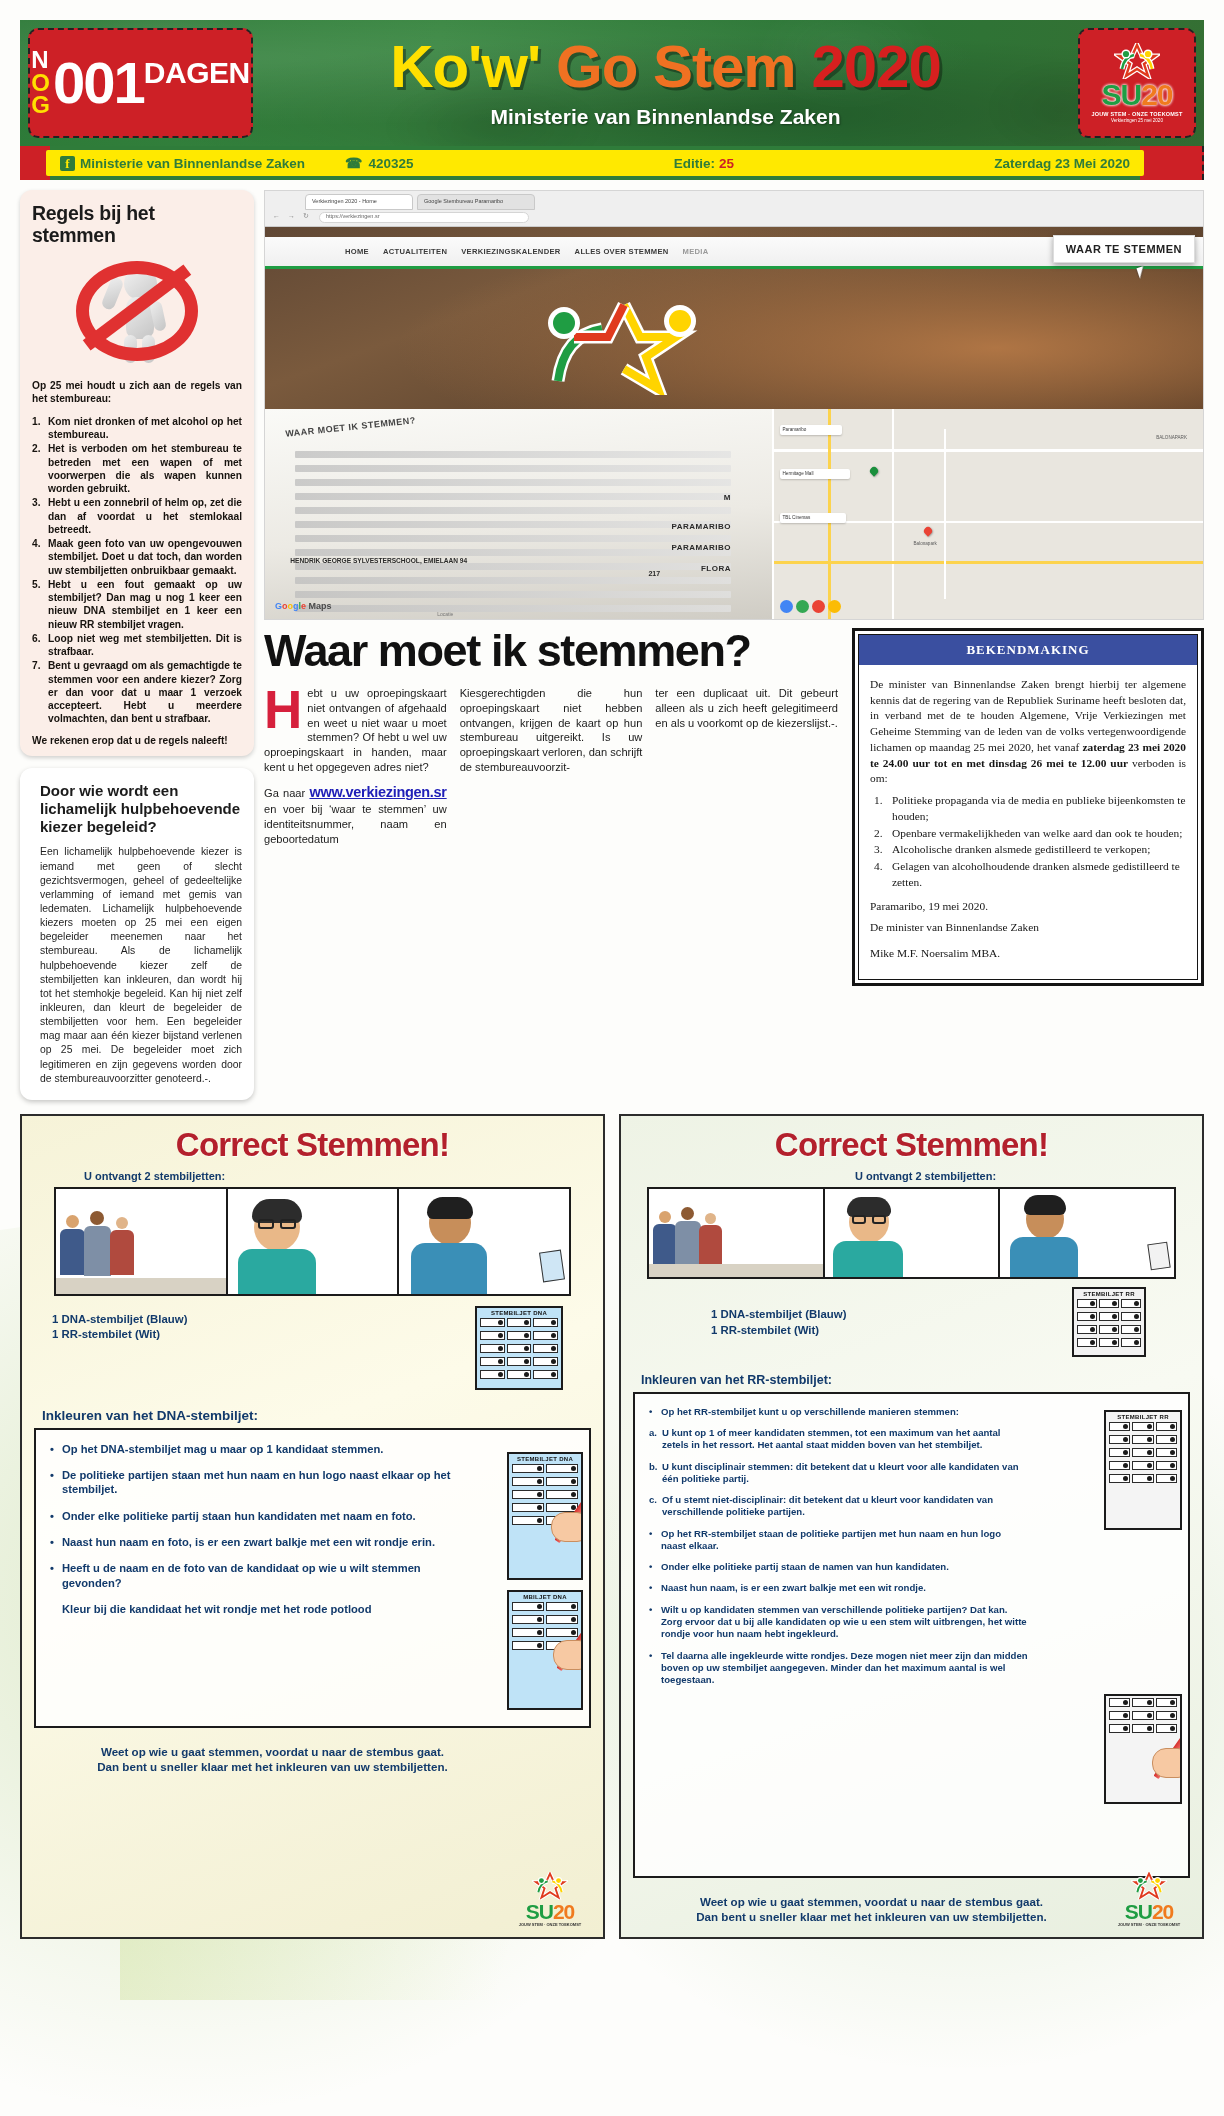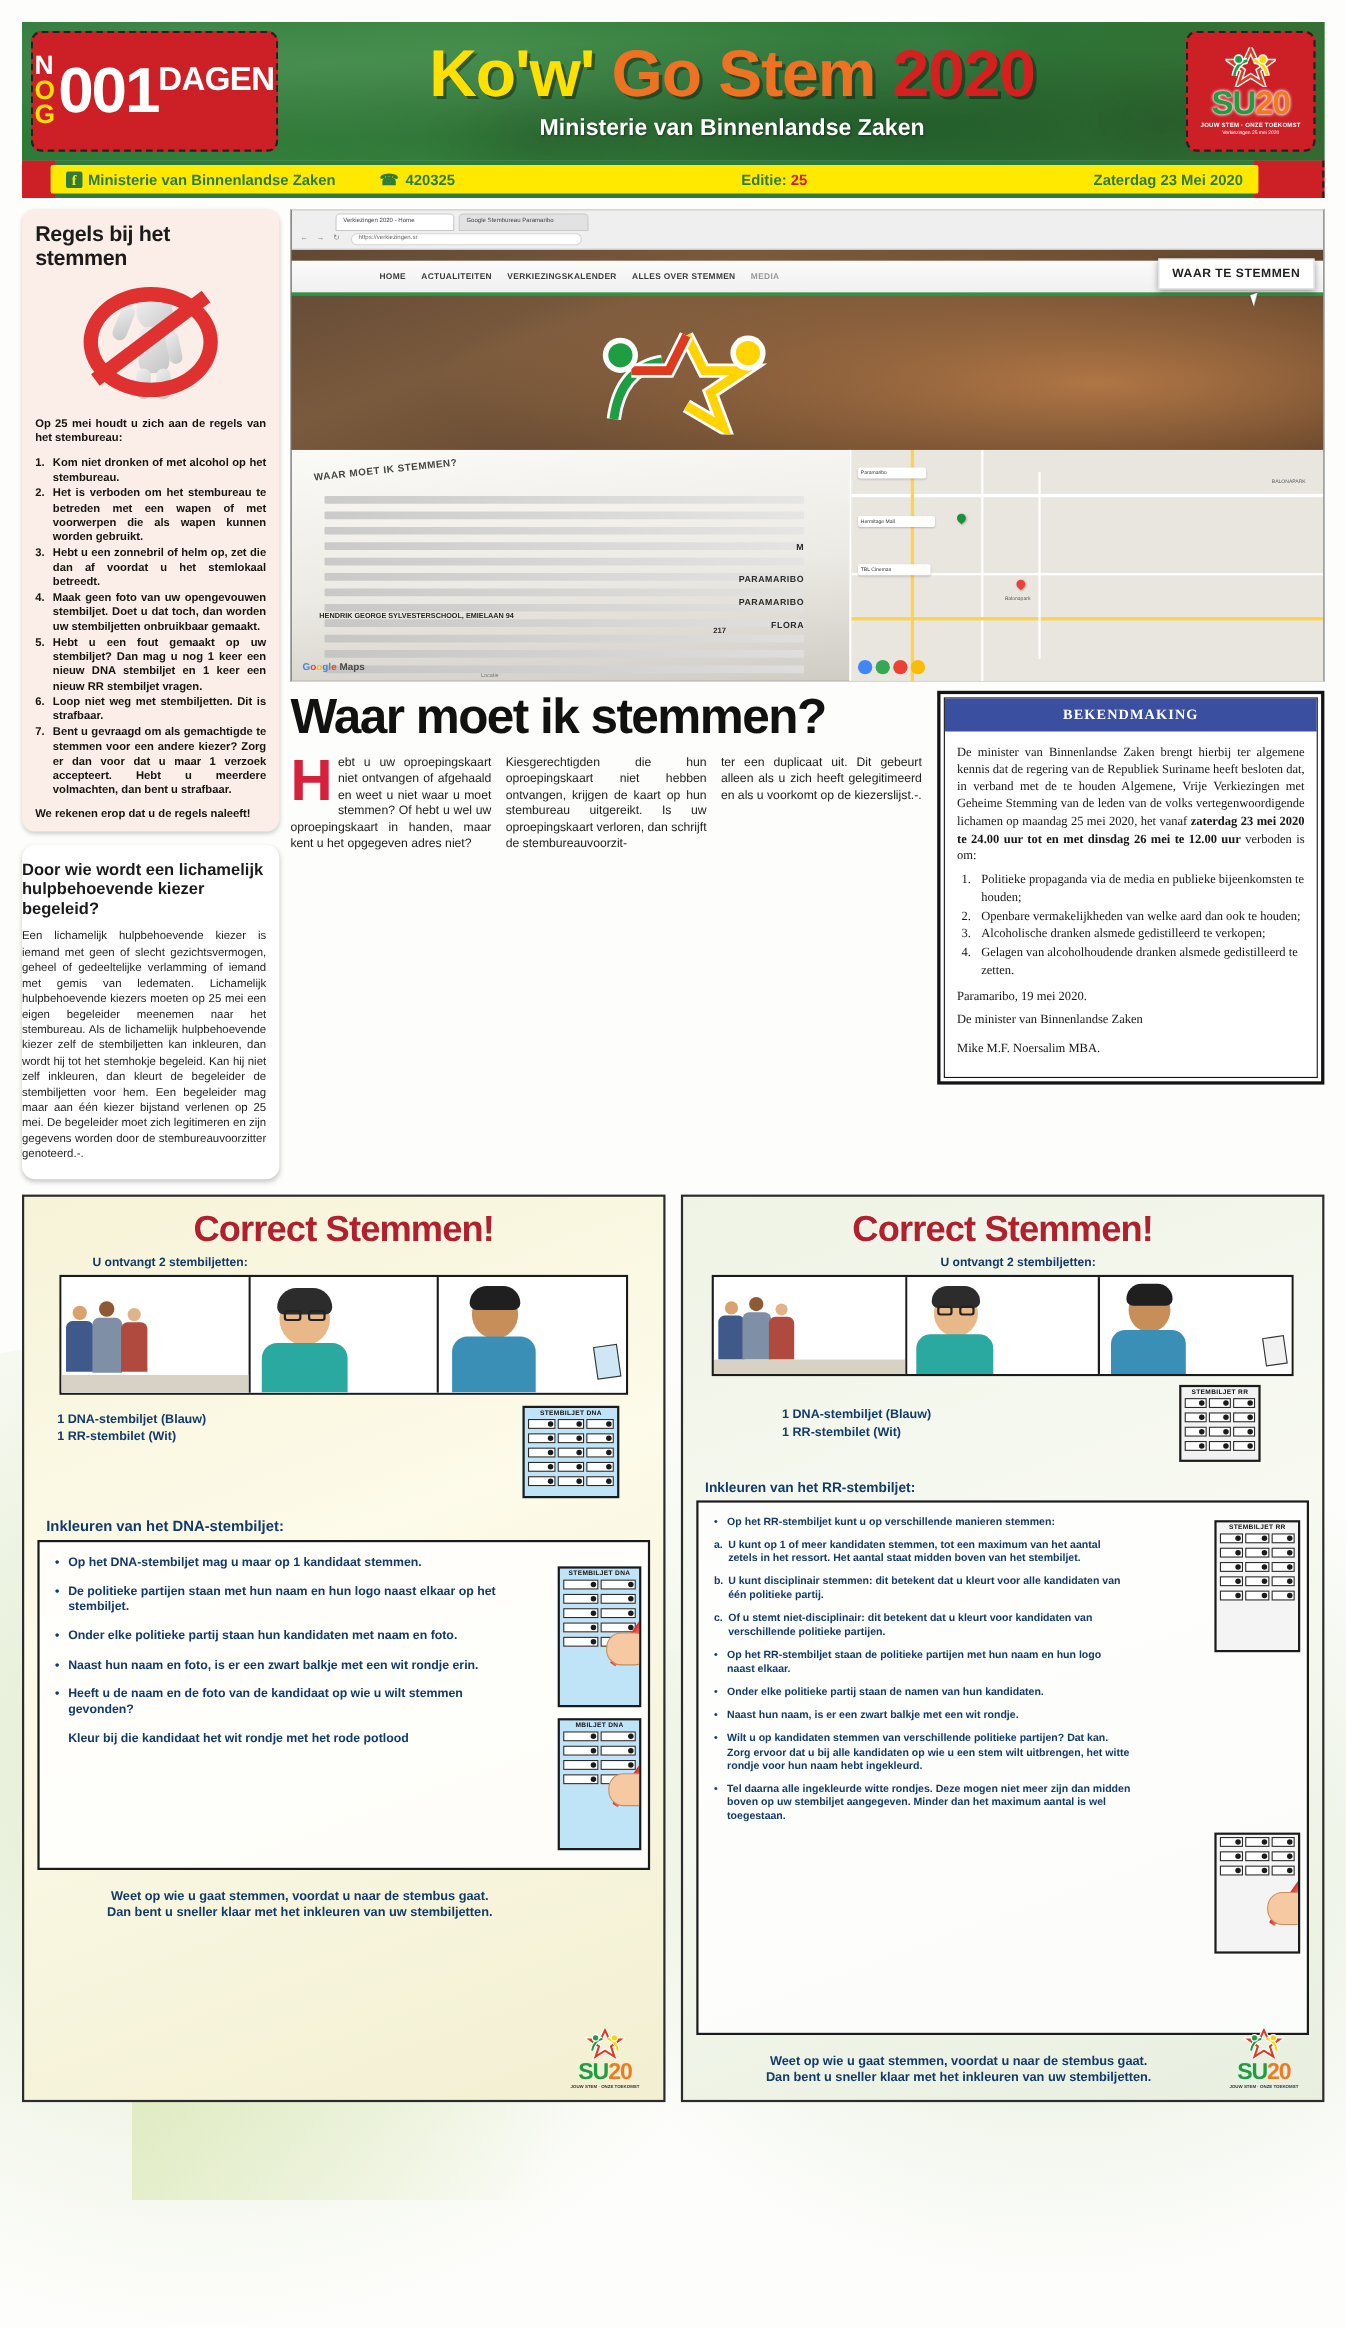--- a/index.html
+++ b/index.html
@@ -123,21 +123,21 @@
   .rules-intro { font-size:10.2px; font-weight:bold; color:#17130f; text-align:justify;
                  line-height:1.32; margin-top:2px; }
   .rules-ol { margin:9px 0 0 0; padding:0; list-style:none; }
   .rules-ol li { display:flex; font-size:10.2px; font-weight:bold; color:#17130f;
                  line-height:1.3; margin-bottom:1px; }
   .rules-ol .n { width:16px; flex:none; }
   .rules-ol .t { flex:1; text-align:justify; }
   .rules-foot { margin-top:9px; font-size:10.2px; font-weight:bold; color:#17130f; }
 
   
-  .card-help { background:#fff; border-radius:12px; padding:14px 12px 14px 0; margin-top:12px;
+  .card-help { background:#fff; border-radius:12px; padding:14px 12px 14px 20px; margin-top:12px;
                box-shadow:0 2px 5px rgba(0,0,0,.22); }
   .help-h { font-size:15px; font-weight:bold; color:#1b1b1b; line-height:1.22; }
   .help-p { margin-top:9px; font-size:10.4px; color:#1f1f1f; line-height:1.36; text-align:justify; }
 
   
   .collage { width:100%; height:430px; position:relative; overflow:hidden; background:#111;
              border:1px solid #d5d5d5; }
   .photo-top { position:absolute; left:0; top:0; right:0; height:218px;
       background:
         radial-gradient(ellipse at 78% 72%, rgba(180,120,70,.95), rgba(90,50,25,0) 58%),
@@ -490,20 +490,21 @@
           </div>
         </div>
       </div>
 
       <div class="article">
         <div class="art-left">
           <div class="headline">Waar moet ik stemmen?</div>
           <div class="cols">
             <div class="col">
               <p><span class="dropcap">H</span><span>ebt u uw oproepingskaart niet ontvangen of afgehaald en weet u niet waar u moet stemmen? Of hebt u wel uw oproepingskaart in handen, maar kent u het opgegeven adres niet?</span></p>
+              <p><span>Ga naar </span><a class="verkiez" href="#">www.verkiezingen.sr</a><span> en voer bij ‘waar te stemmen’ uw identiteitsnummer, naam en geboortedatum</span></p>
             </div>
             <div class="col">
               <p>Kiesgerechtigden die hun oproepingskaart niet hebben ontvangen, krijgen de kaart op hun stembureau uitgereikt. Is uw oproepingskaart verloren, dan schrijft de stembureauvoorzit-</p>
             </div>
             <div class="col">
               <p>ter een duplicaat uit. Dit gebeurt alleen als u zich heeft gelegitimeerd en als u voorkomt op de kiezerslijst.-.</p>
             </div>
           </div>
         </div>
 

